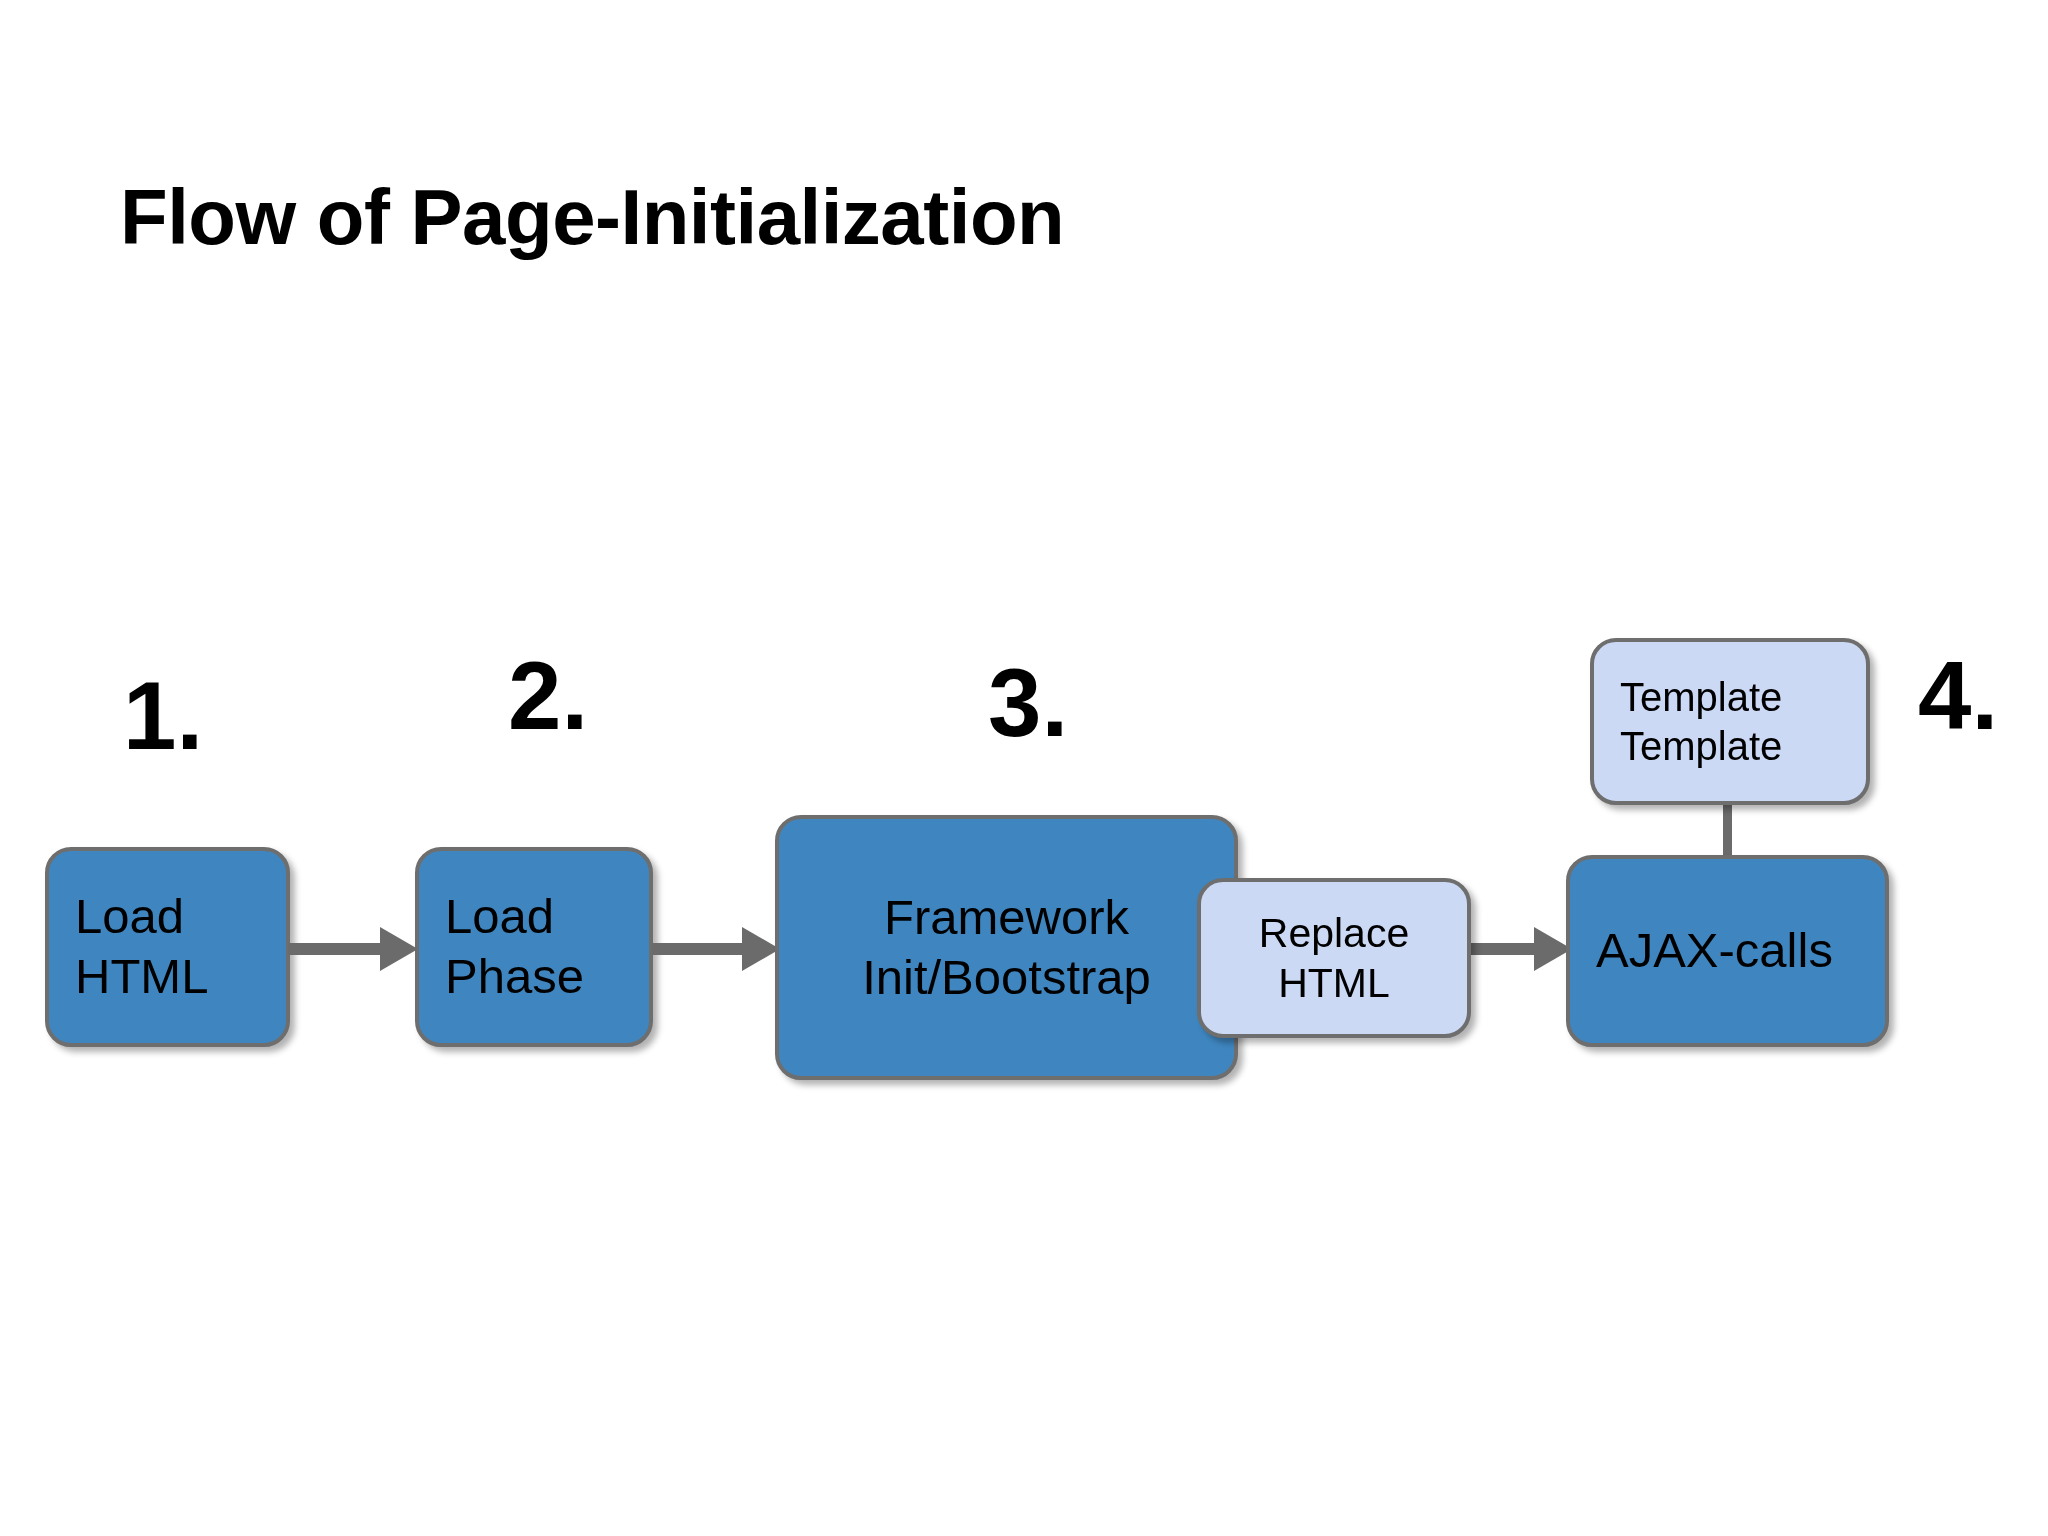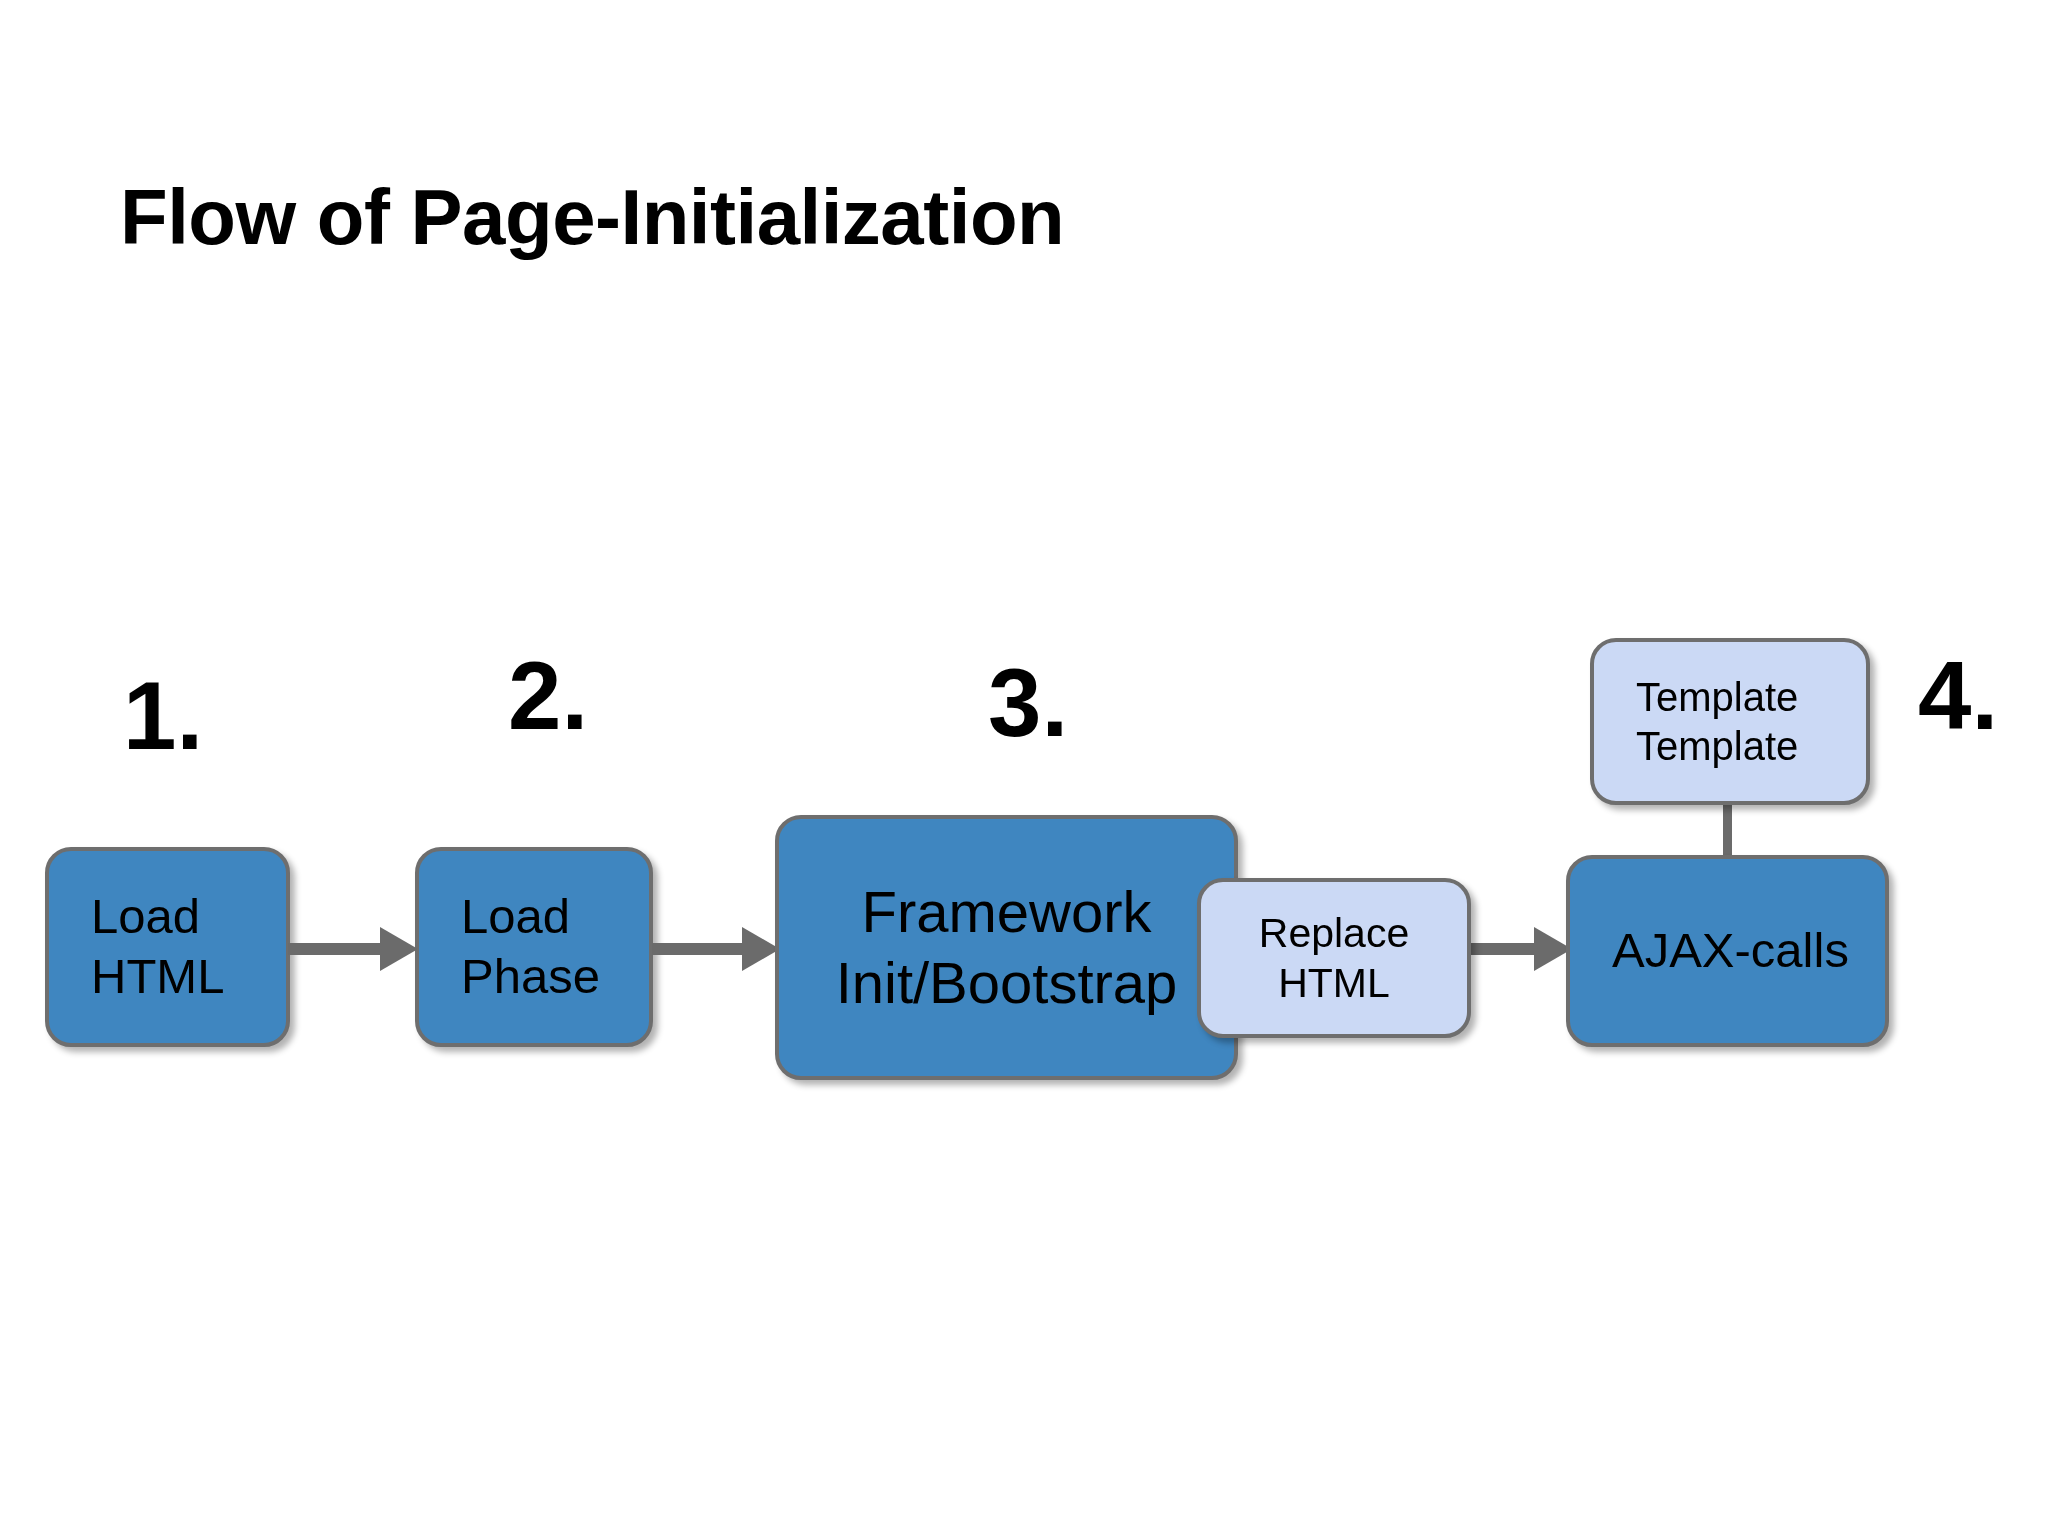--- a/index.html
+++ b/index.html
@@ -57,35 +57,35 @@
     box-shadow: 5px 5px 6px rgba(0,0,0,0.30);
     display: flex;
     align-items: center;
     color: #000000;
     line-height: 1.22;
   }
   .node.dark  { background: #3f86c0; }
   .node.light { background: #cbd9f5; }
   .node .label { width: 100%; }
   .node.left-text  { justify-content: flex-start; }
-  .node.left-text .label  { text-align: left; padding-left: 42px; }
+  .node.left-text .label  { text-align: left; padding-left: 26px; }
   .node.center-text { justify-content: center; }
   .node.center-text .label { text-align: center; padding: 0 14px; }
 
   #box-load-html {
     left: 45px;  top: 847px;  width: 245px;  height: 200px;
     font-size: 49px;
   }
   #box-load-assets {
     left: 415px; top: 847px;  width: 238px;  height: 200px;
     font-size: 49px;
   }
   #box-framework {
     left: 775px; top: 815px;  width: 463px;  height: 265px;
-    font-size: 58px;
+    font-size: 49px;
     z-index: 2;
     justify-content: center;
   }
   #box-replace-html {
     left: 1197px; top: 878px; width: 274px;  height: 160px;
     font-size: 41px;
     z-index: 3;
   }
   #box-ajax {
     left: 1566px; top: 855px; width: 323px;  height: 192px;

